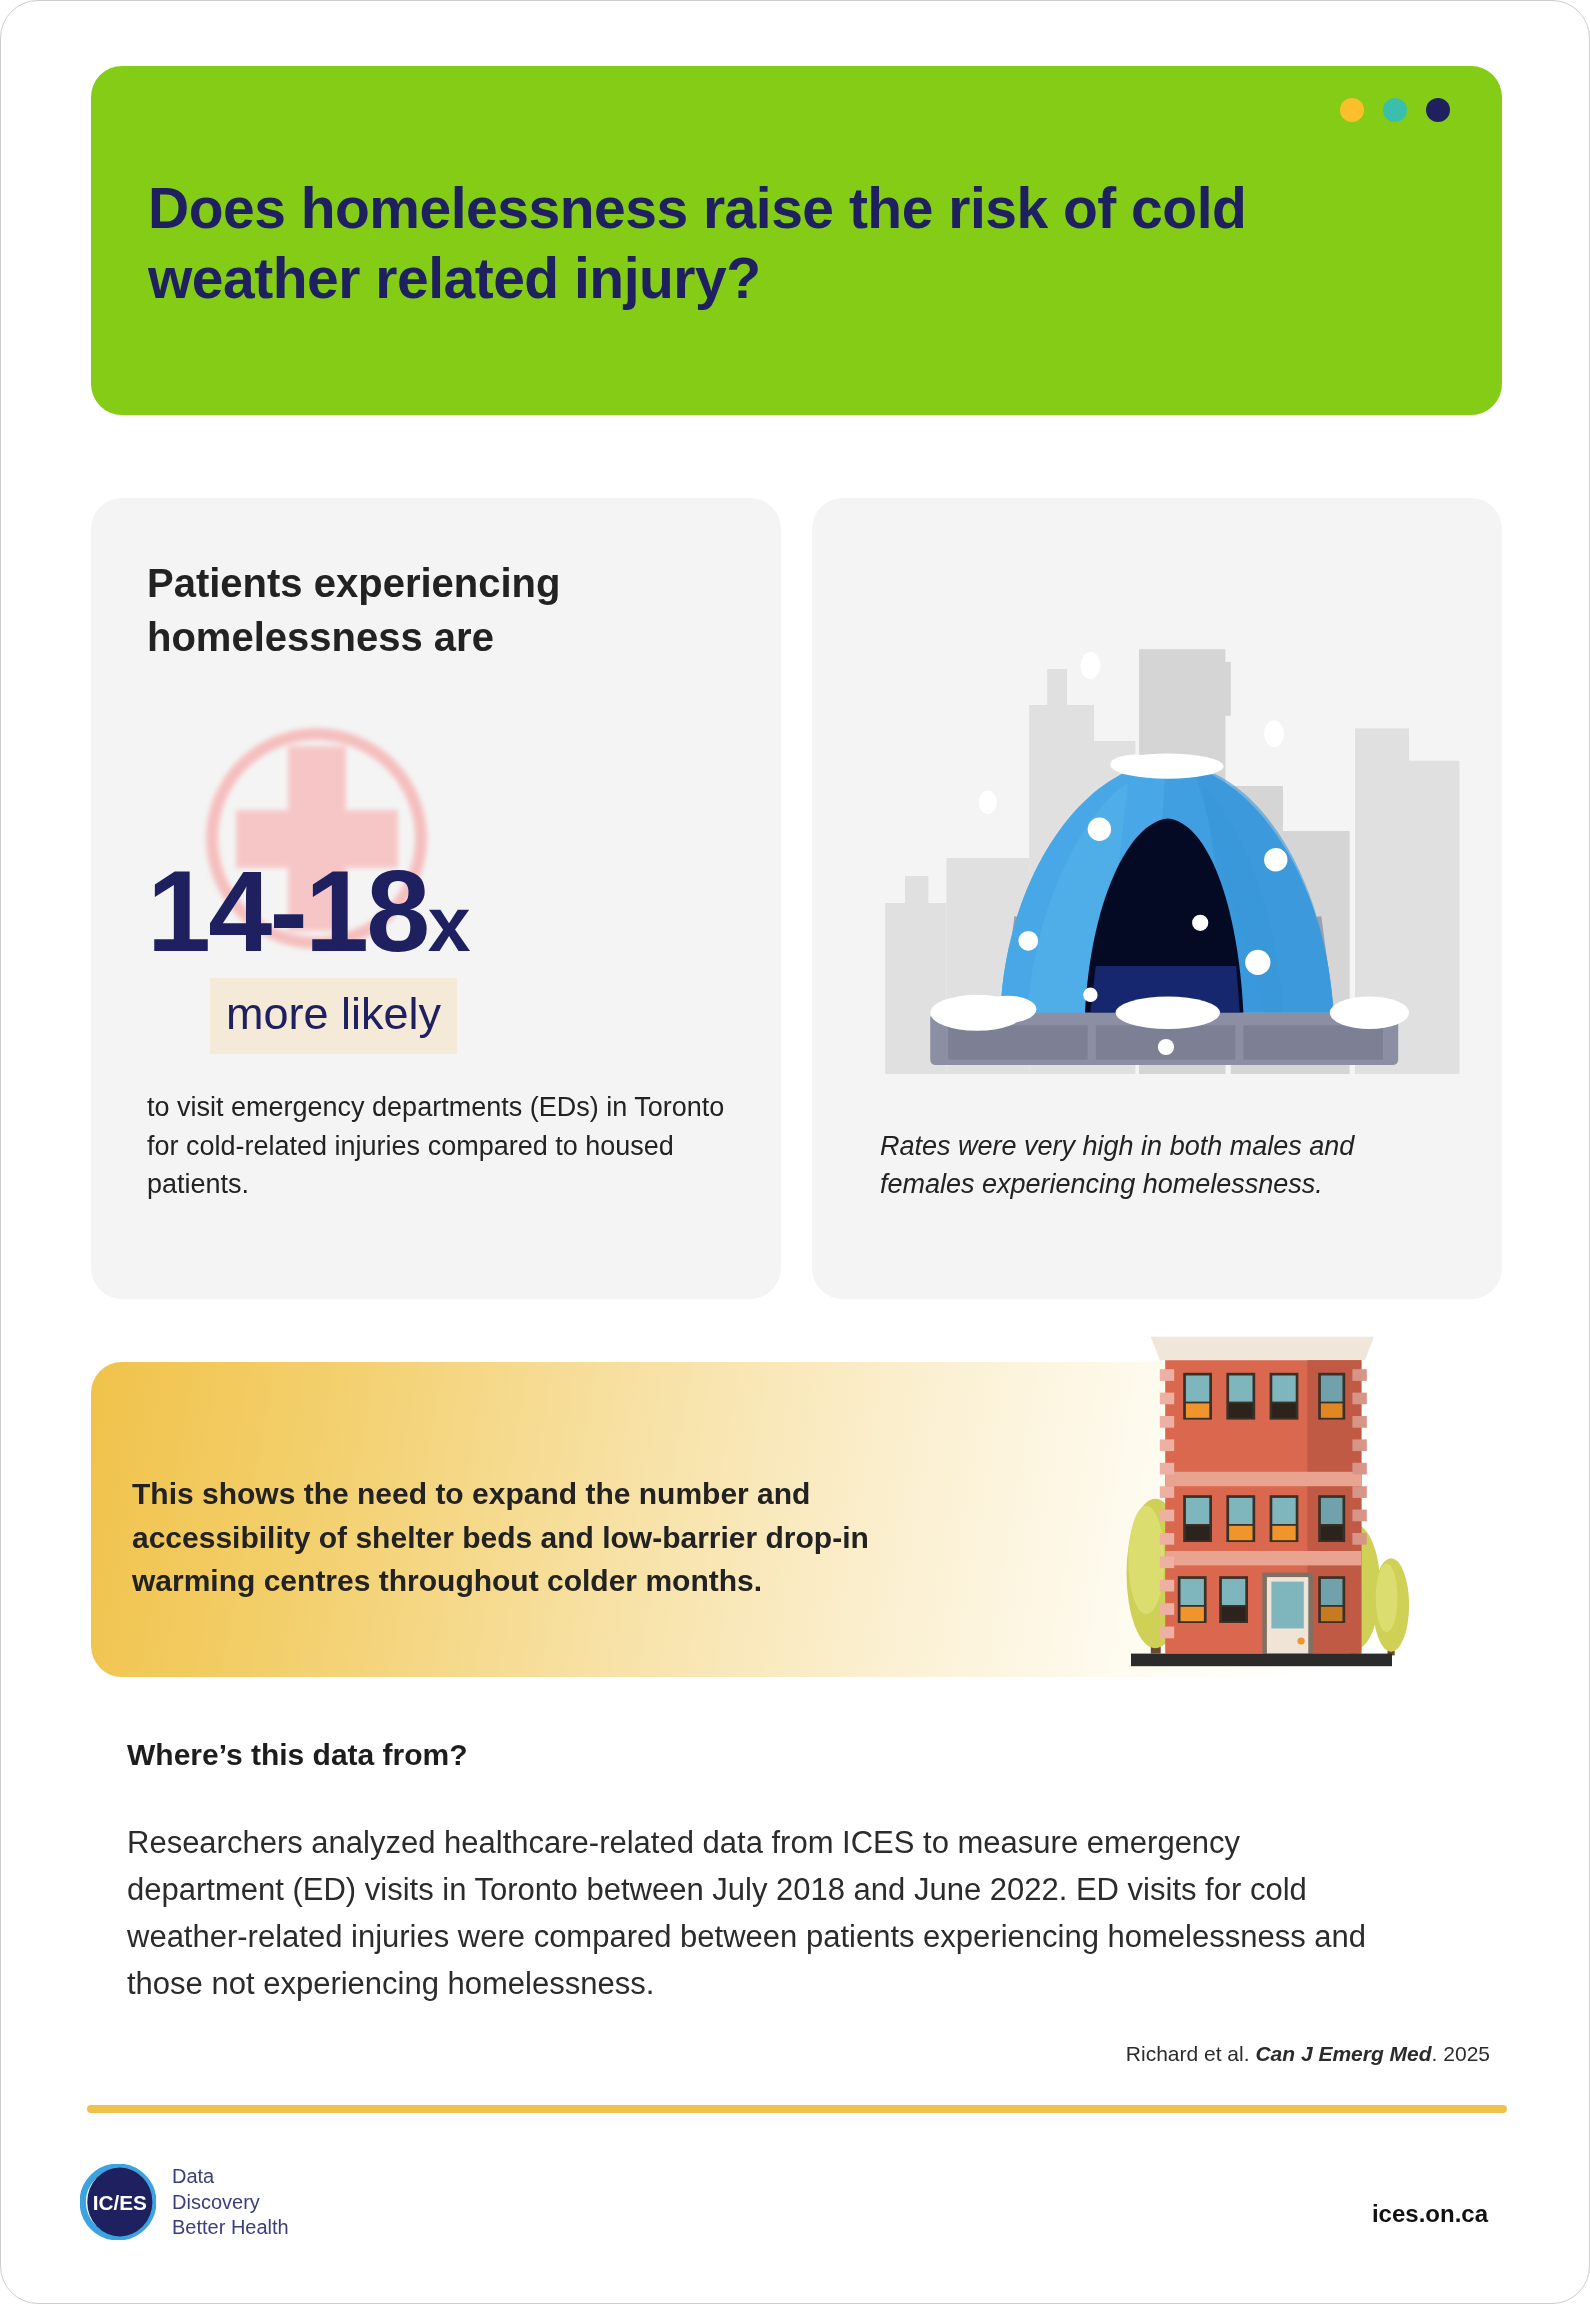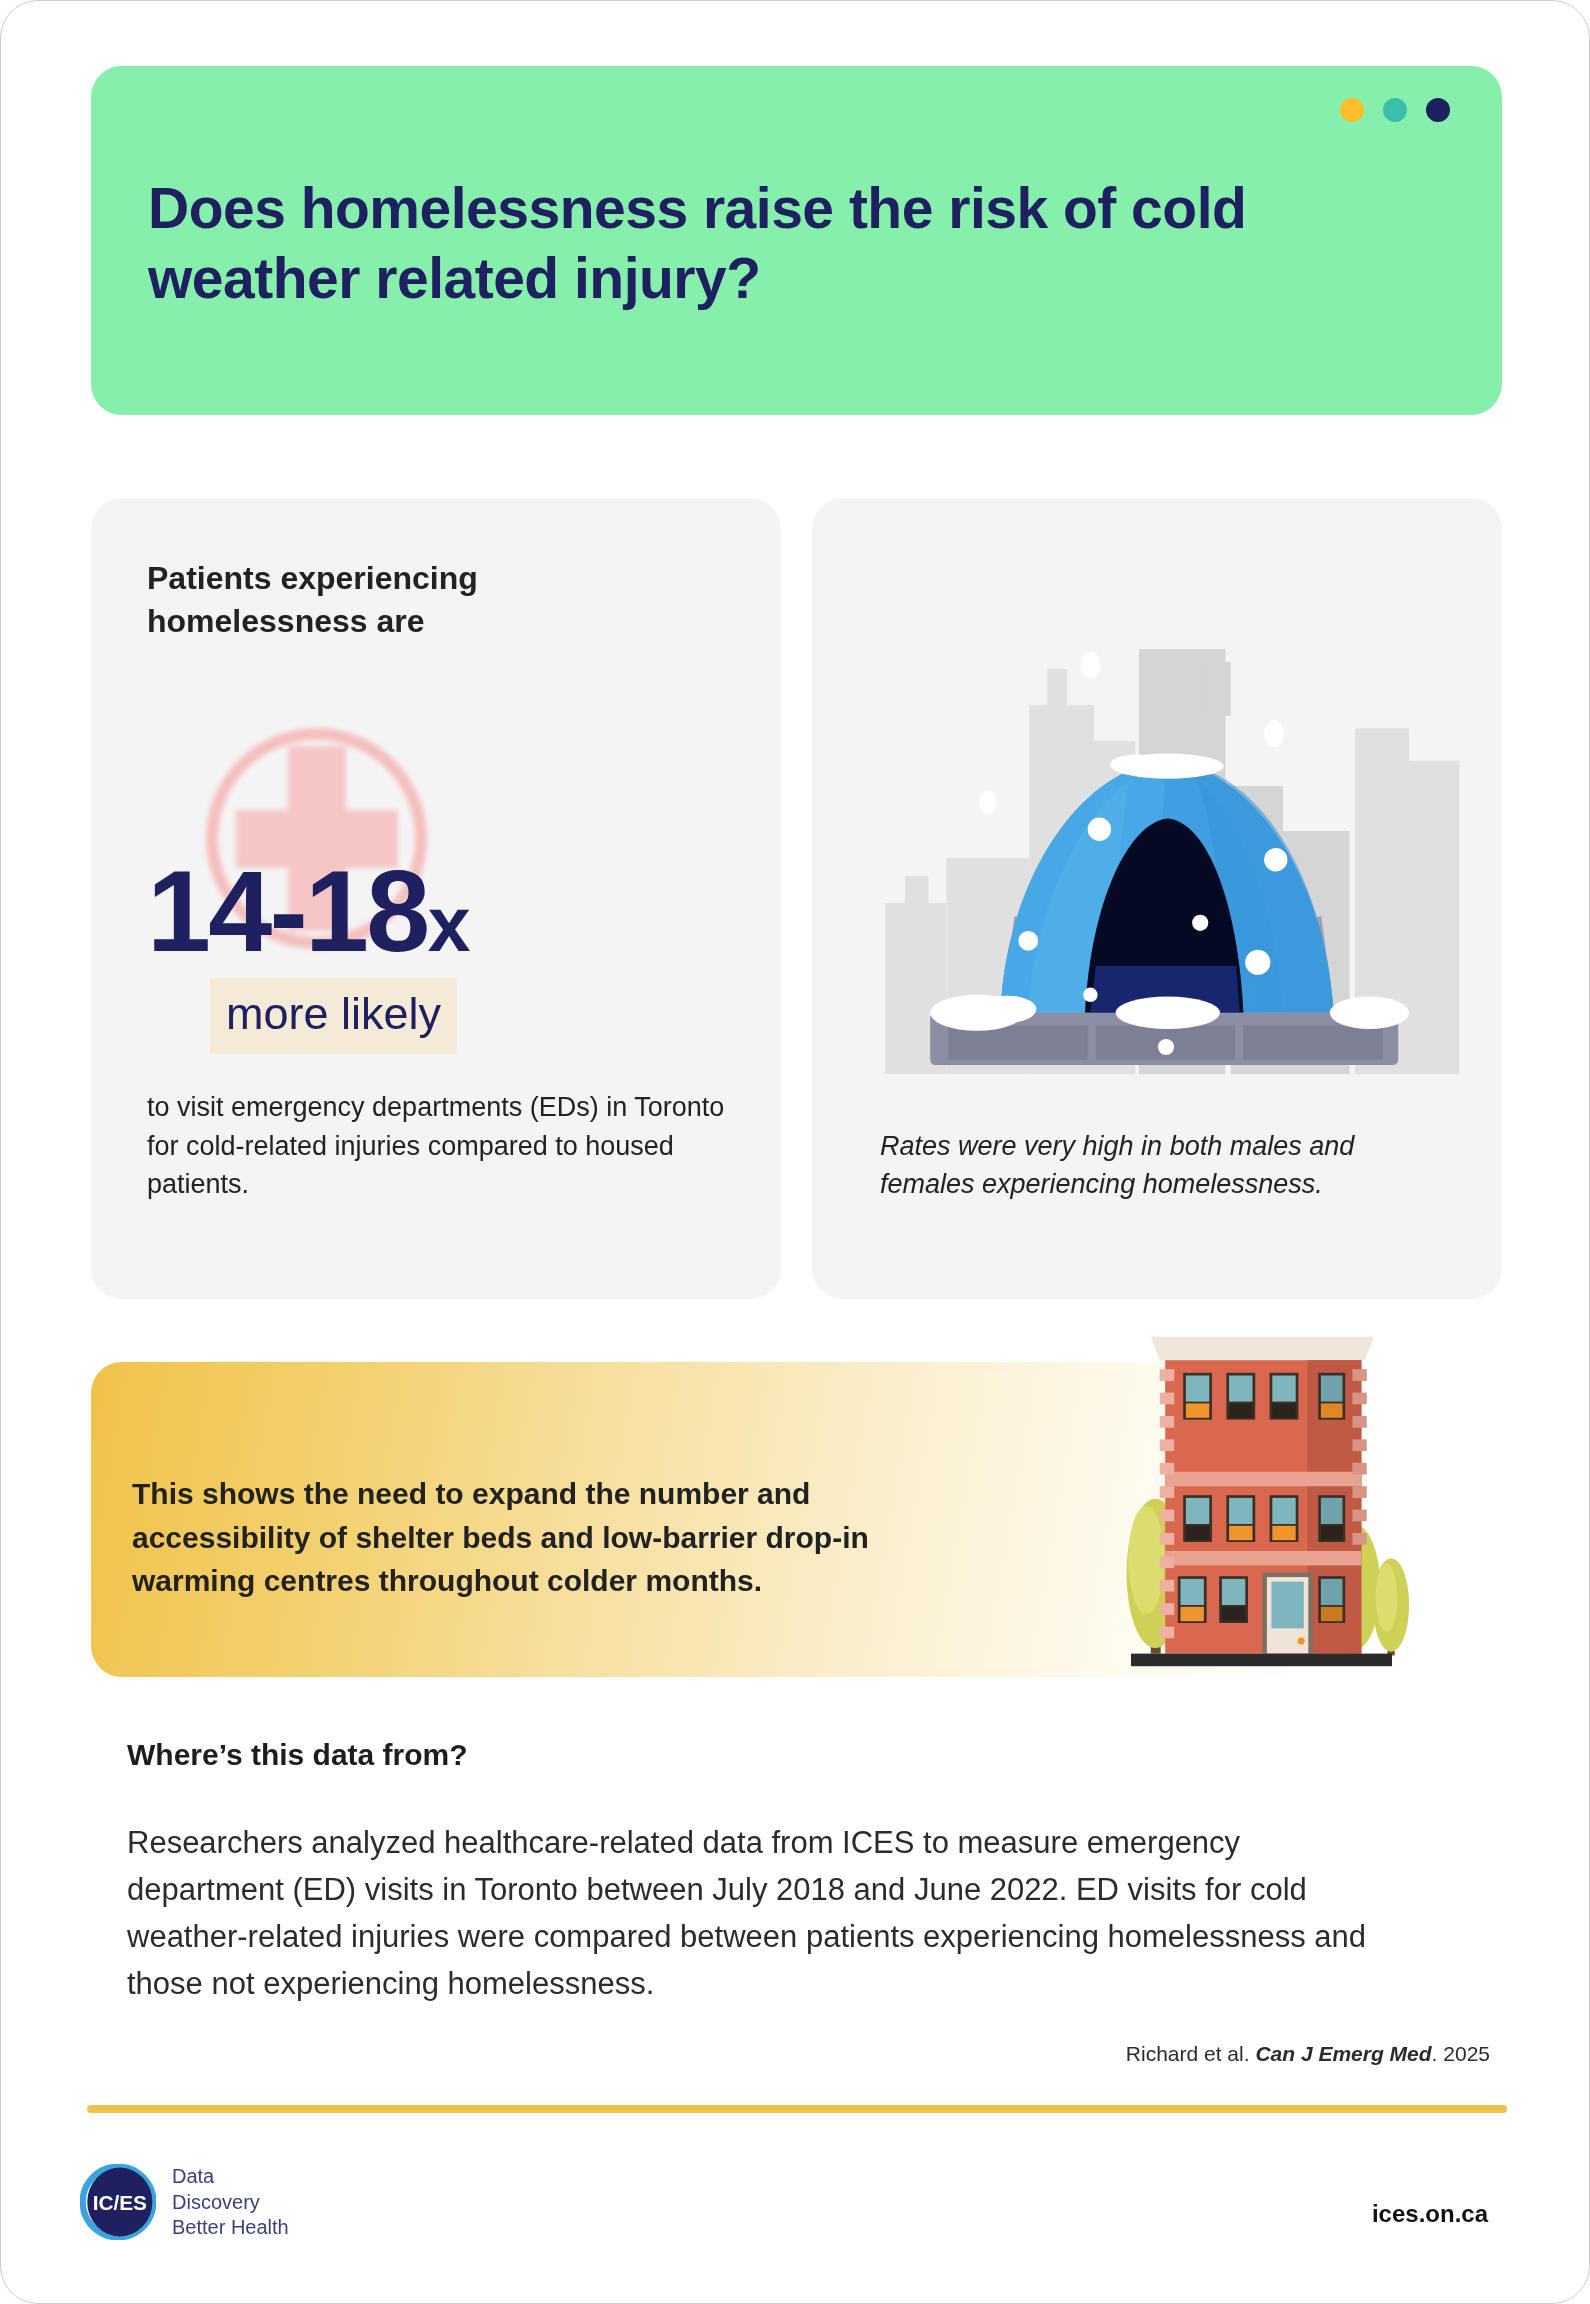--- a/index.html
+++ b/index.html
@@ -21,21 +21,21 @@
     overflow: hidden;
   }
 
   
   .header {
     position: absolute;
     left: 90px;
     top: 65px;
     width: 1411px;
     height: 349px;
-    background: #86efac;
+    background: #84cc16;
     border-radius: 31px;
   }
   .dots {
     position: absolute;
     right: 52px;
     top: 32px;
     display: flex;
     gap: 19px;
   }
   .dot { width: 24px; height: 24px; border-radius: 50%; }
@@ -71,21 +71,21 @@
     border-radius: 31px;
     position: relative;
     overflow: hidden;
   }
 
   .card-heading {
     position: absolute;
     left: 56px;
     top: 59px;
     width: 558px;
-    font-size: 32px;
+    font-size: 40px;
     line-height: 1.34;
     font-weight: bold;
     color: #222222;
   }
 
   .card-footnote {
     position: absolute;
     left: 56px;
     bottom: 95px;
     width: 594px;

